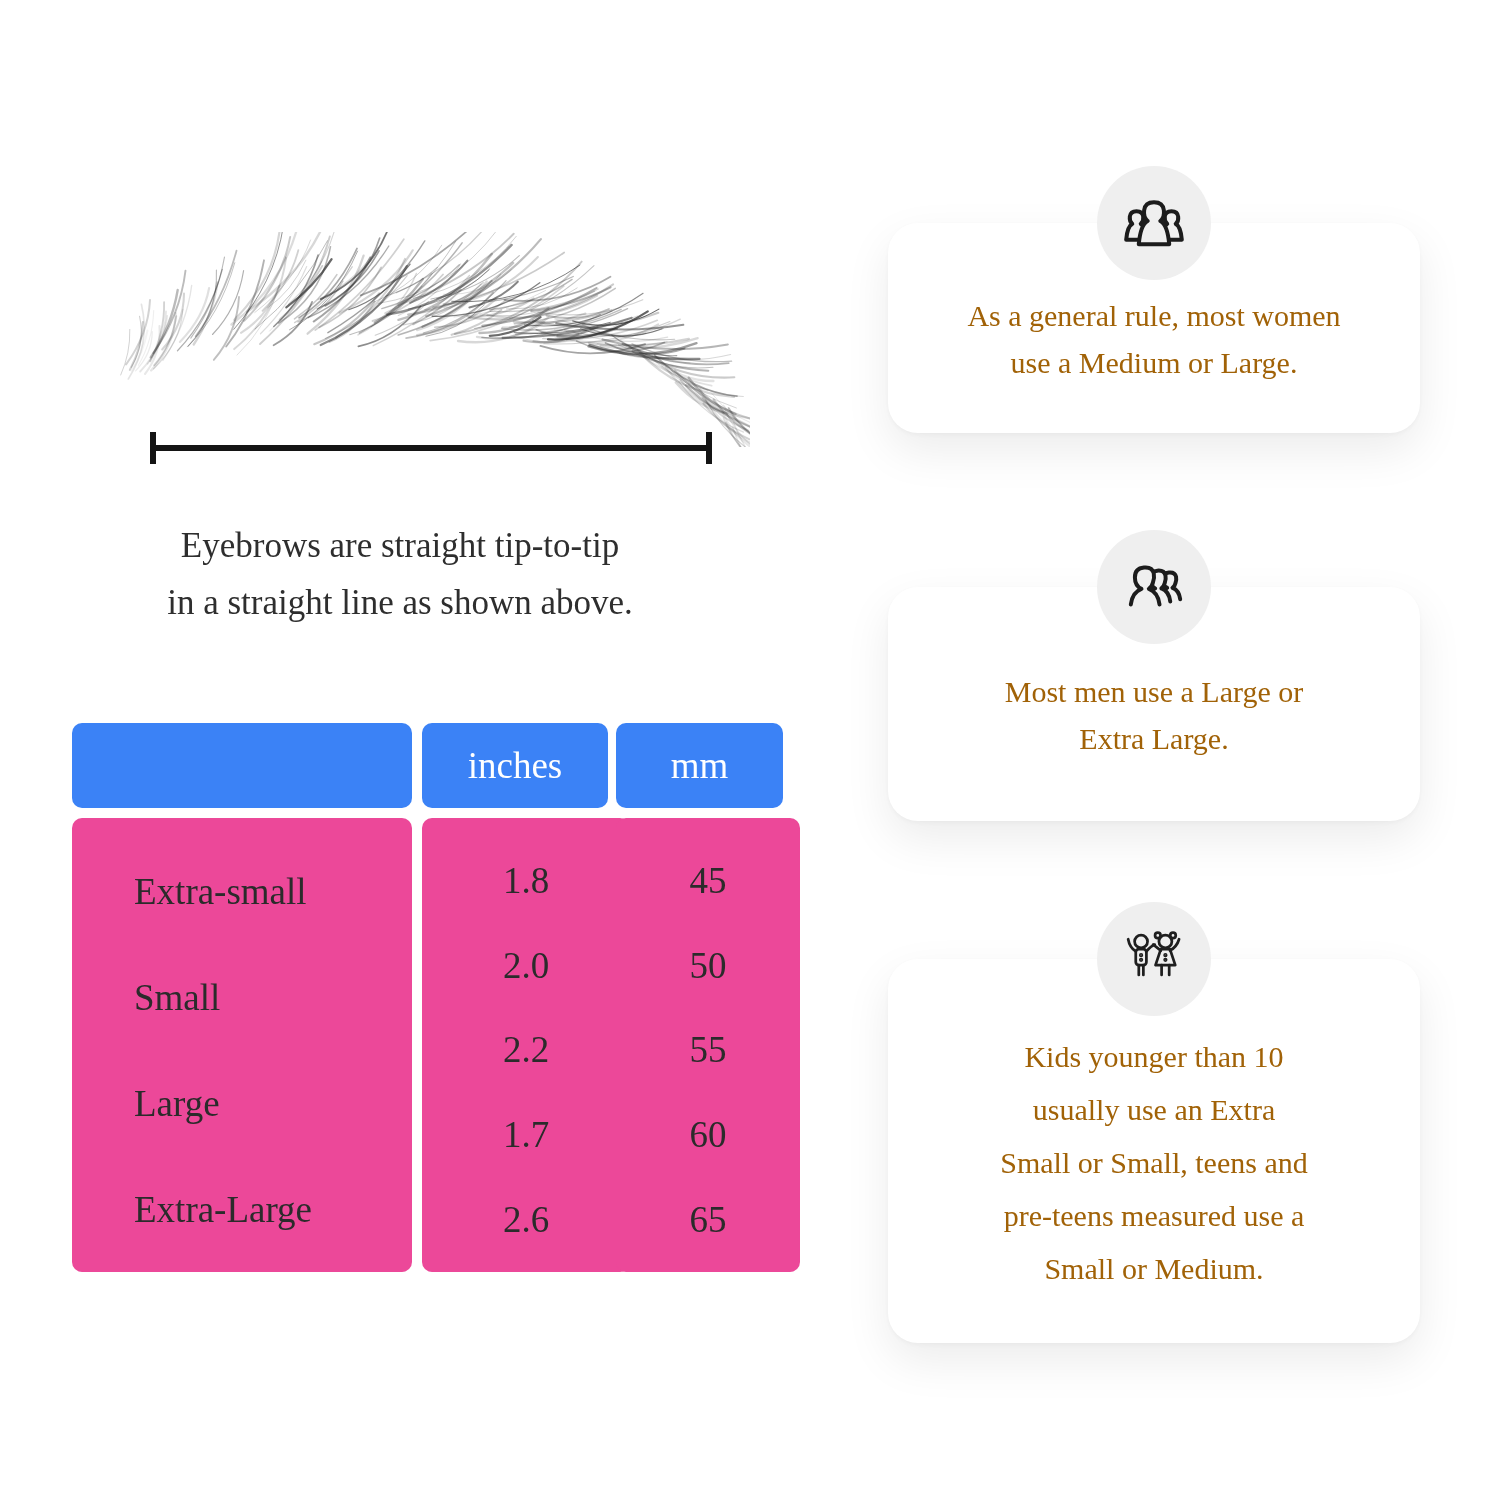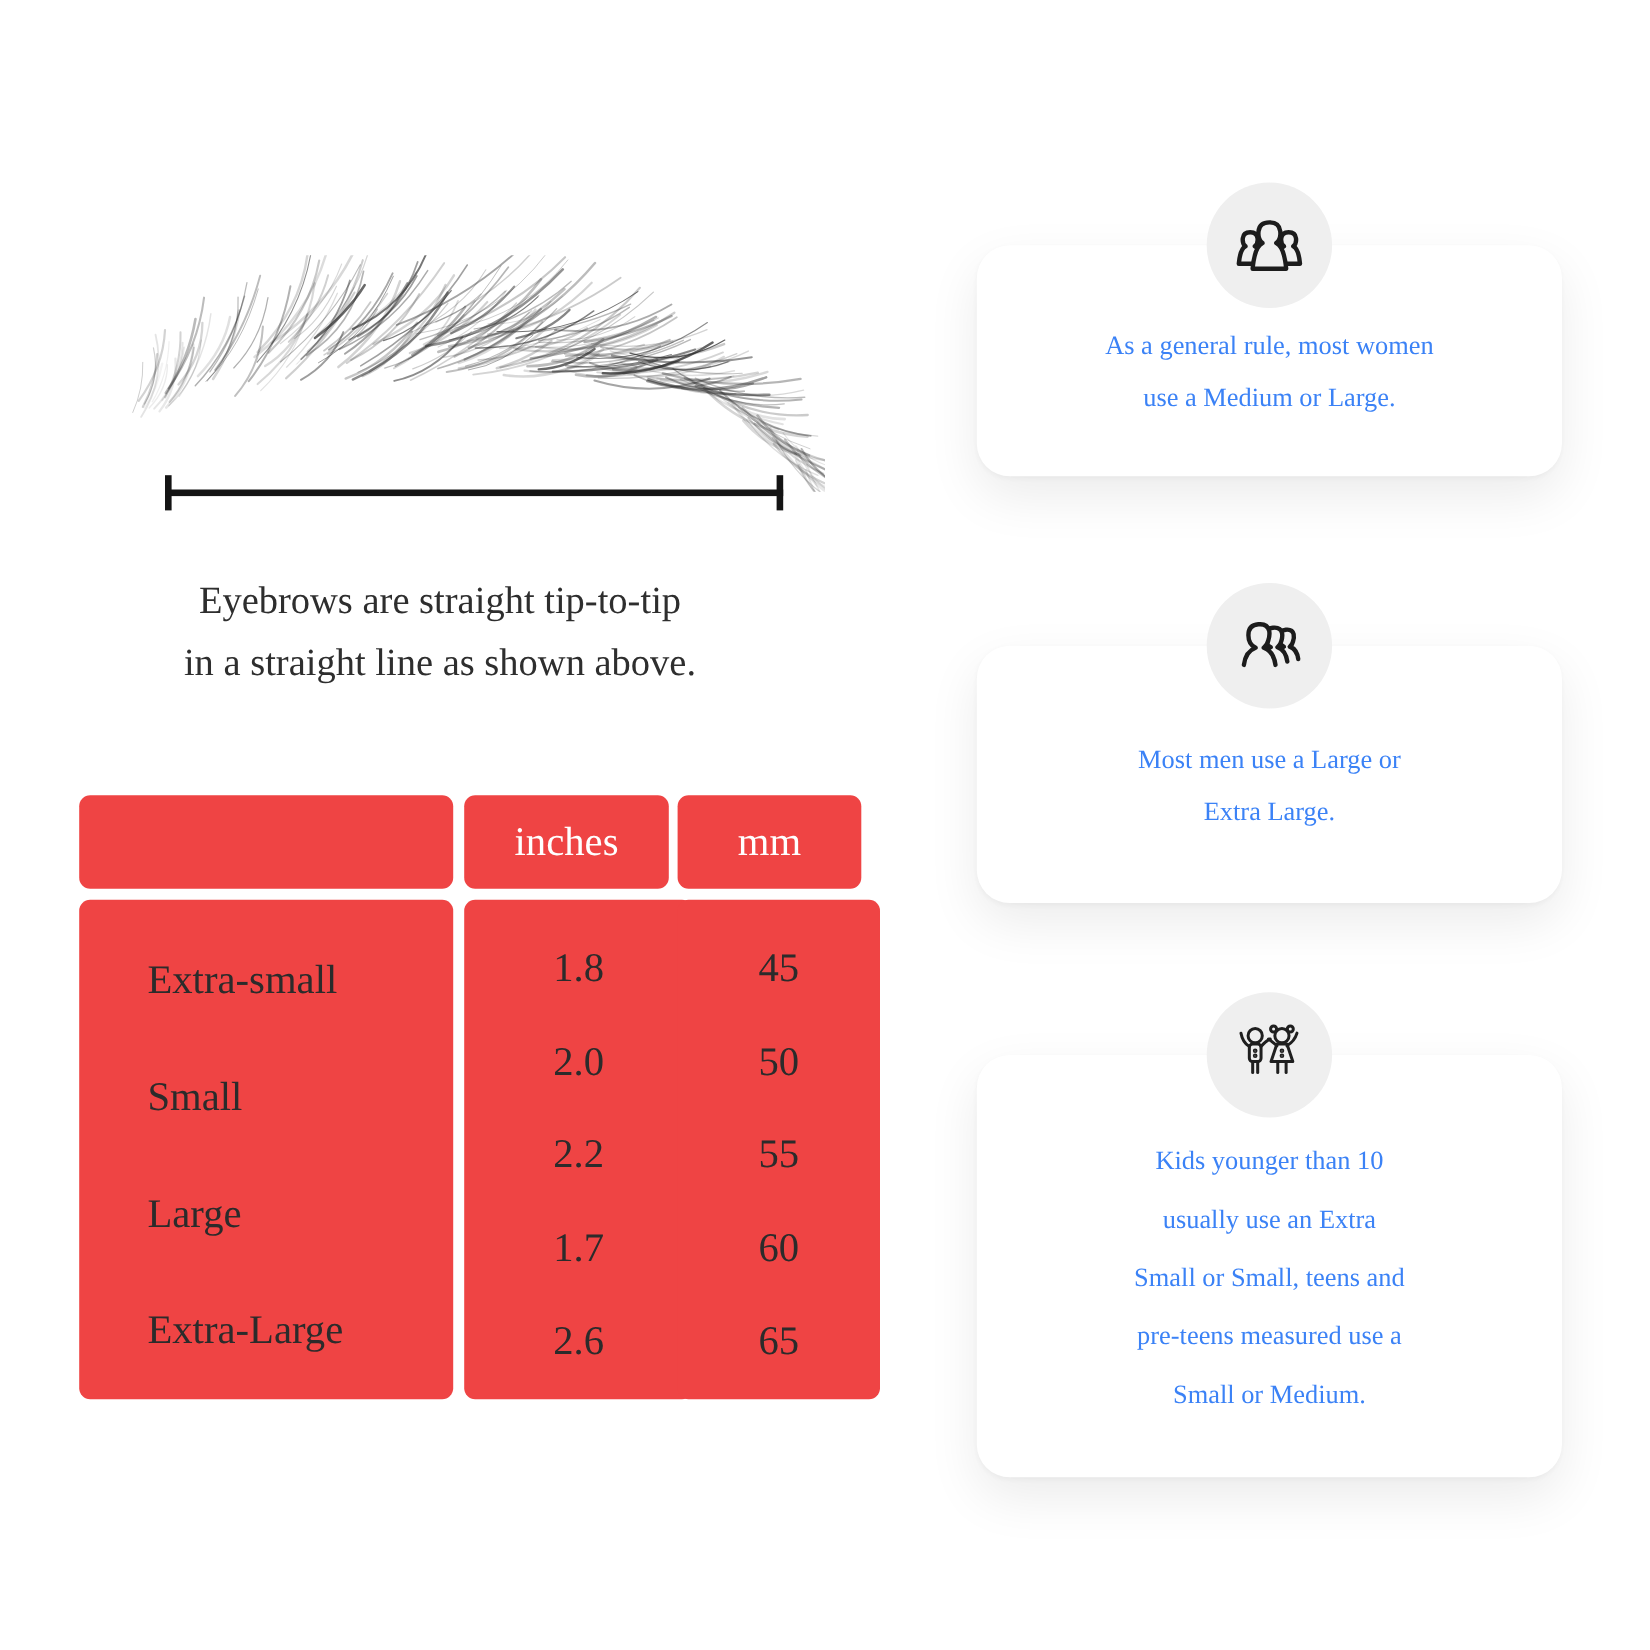--- a/index.html
+++ b/index.html
@@ -12,26 +12,26 @@
   .measure{position:absolute;left:150px;top:432px;width:562px;height:32px;}
   .measure .bar{position:absolute;left:0;right:0;top:13px;height:6px;background:#141414;}
   .measure .tick{position:absolute;top:0;width:6px;height:32px;background:#141414;}
   .measure .tick.left{left:0;}
   .measure .tick.right{right:0;}
   .caption{
     position:absolute;left:55px;top:517px;width:690px;text-align:center;
     font-size:35px;line-height:57px;color:#2e2e2e;
   }
   
-  .th{position:absolute;top:723px;height:85px;background:#ef4444;border-radius:10px;
+  .th{position:absolute;top:723px;height:85px;background:#3b82f6;border-radius:10px;
       display:flex;align-items:center;justify-content:center;color:#ffffff;font-size:37px;}
   .th.c1{left:72px;width:340px;}
   .th.c2{left:422px;width:186px;}
   .th.c3{left:616px;width:167px;}
-  .tb{position:absolute;top:818px;height:454px;background:#ef4444;border-radius:10px;
+  .tb{position:absolute;top:818px;height:454px;background:#ec4899;border-radius:10px;
       display:flex;flex-direction:column;padding:20px 0 10px 0;box-sizing:border-box;font-size:37px;}
   .tb.c1{left:72px;width:340px;}
   .tb.c2{left:422px;width:208px;}
   .tb.c3{left:616px;width:184px;}
   .tb .cell{flex:1;display:flex;align-items:center;justify-content:center;color:#2b2b2b;}
   .tb.c1 .cell{justify-content:flex-start;padding-left:62px;}
   
   .card{
     position:absolute;left:888px;width:532px;background:#ffffff;border-radius:30px;
     box-shadow:0 2px 4px rgba(0,0,0,0.03),0 18px 46px rgba(0,0,0,0.08);
@@ -40,21 +40,21 @@
   .card.n2{top:587px;height:234px;}
   .card.n3{top:959px;height:384px;}
   .icon-circle{
     position:absolute;left:50%;transform:translateX(-50%);top:-57px;width:114px;height:114px;
     border-radius:50%;background:#efefef;display:flex;align-items:center;justify-content:center;
   }
   .card-body{
     position:absolute;left:0;right:0;top:0;bottom:0;display:flex;flex-direction:column;
     align-items:center;justify-content:center;padding:30px 20px 8px 20px;box-sizing:border-box;
   }
-  .card-line{font-size:24px;line-height:47px;color:#3b82f6;text-align:center;white-space:nowrap;}
+  .card-line{font-size:30px;line-height:47px;color:#a16207;text-align:center;white-space:nowrap;}
   .card.n3 .card-line{line-height:53px;}
   svg{display:block;}
 </style>
 </head>
 <body>
 
 <div class="page">
 
   <div class="brow-wrap">
     <svg id="brow-svg" width="650" height="215" viewBox="0 0 650 215">

